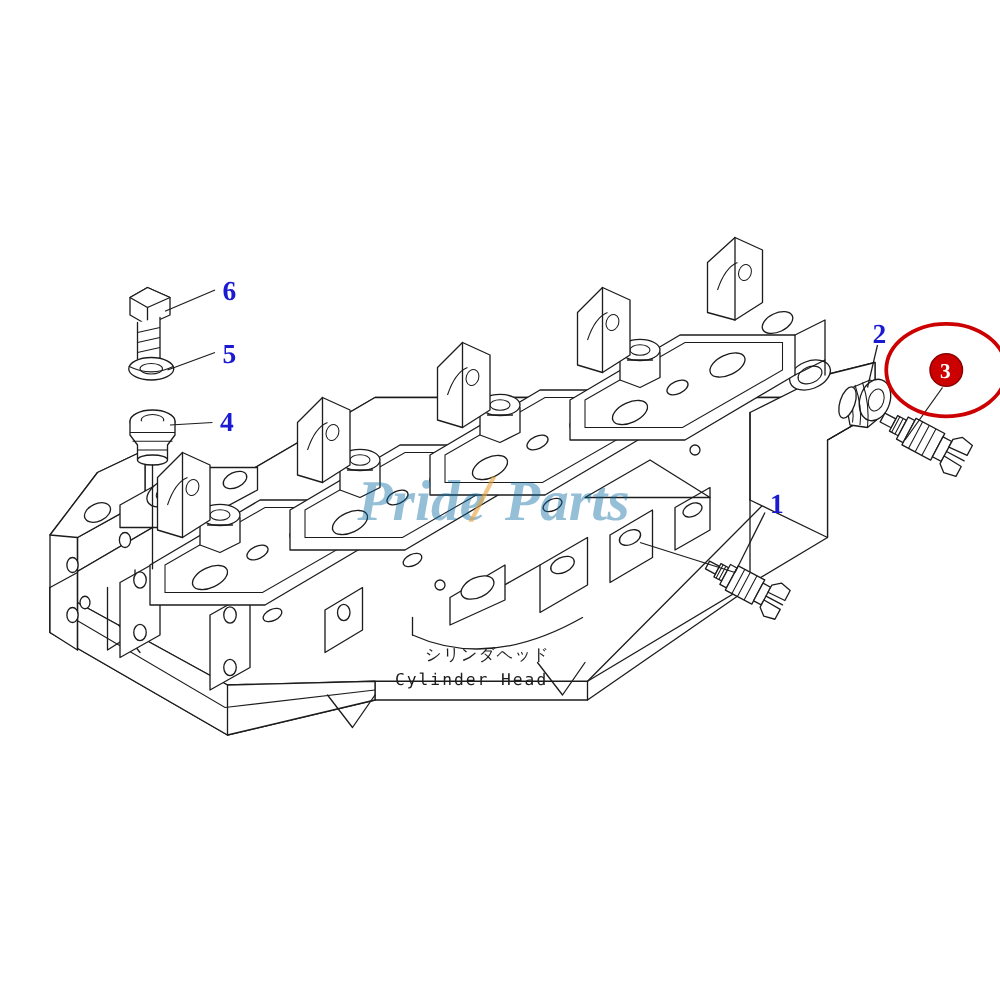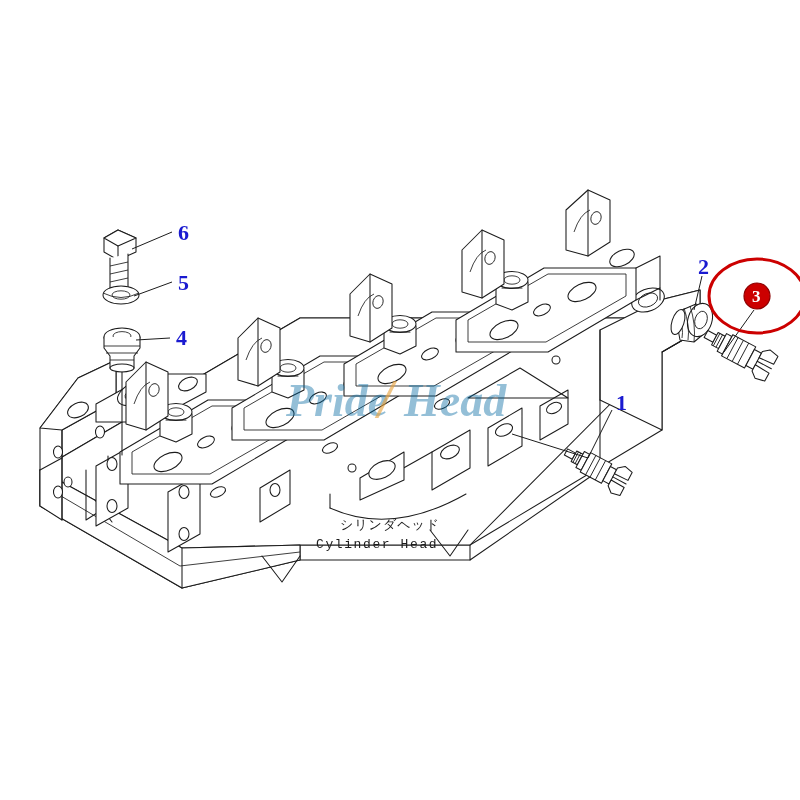--- a/index.html
+++ b/index.html
@@ -296,25 +296,25 @@
     <g>
       <ellipse cx="757" cy="296" rx="48" ry="37" fill="none" stroke="#cc0000" stroke-width="3"></ellipse>
     </g>
     <g>
       <circle cx="757" cy="296" r="13" fill="#cc0000" stroke="#8b0000" stroke-width="1.2"></circle>
     </g>
   </svg>
 
   <div class="wm wm-blue" style="left:286px;top:378px;">Pride</div>
   <div class="wm wm-orange" style="left:378px;top:372px;font-size:54px;">/</div>
-  <div class="wm wm-blue" style="left:404px;top:378px;">Head</div>
+  <div class="wm wm-blue" style="left:404px;top:378px;">Parts</div>
 
   <div class="callout-num" style="left:178px;top:222px;">6</div>
   <div class="callout-num" style="left:178px;top:272px;">5</div>
   <div class="callout-num" style="left:176px;top:327px;">4</div>
   <div class="callout-num" style="left:616px;top:392px;">1</div>
   <div class="callout-num" style="left:698px;top:256px;">2</div>
   <div class="badge-num" style="left:752px;top:288px;">3</div>
 
   <div class="cap-jp" style="left:340px;top:518px;">シリンダヘッド</div>
-  <div class="cap-en" style="left:316px;top:538px;font-family:Liberation Mono, monospace;">Cylinder Head</div>
+  <div class="cap-en" style="left:316px;top:538px;">Cylinder Head</div>
 
 </div>
 
 </body></html>

